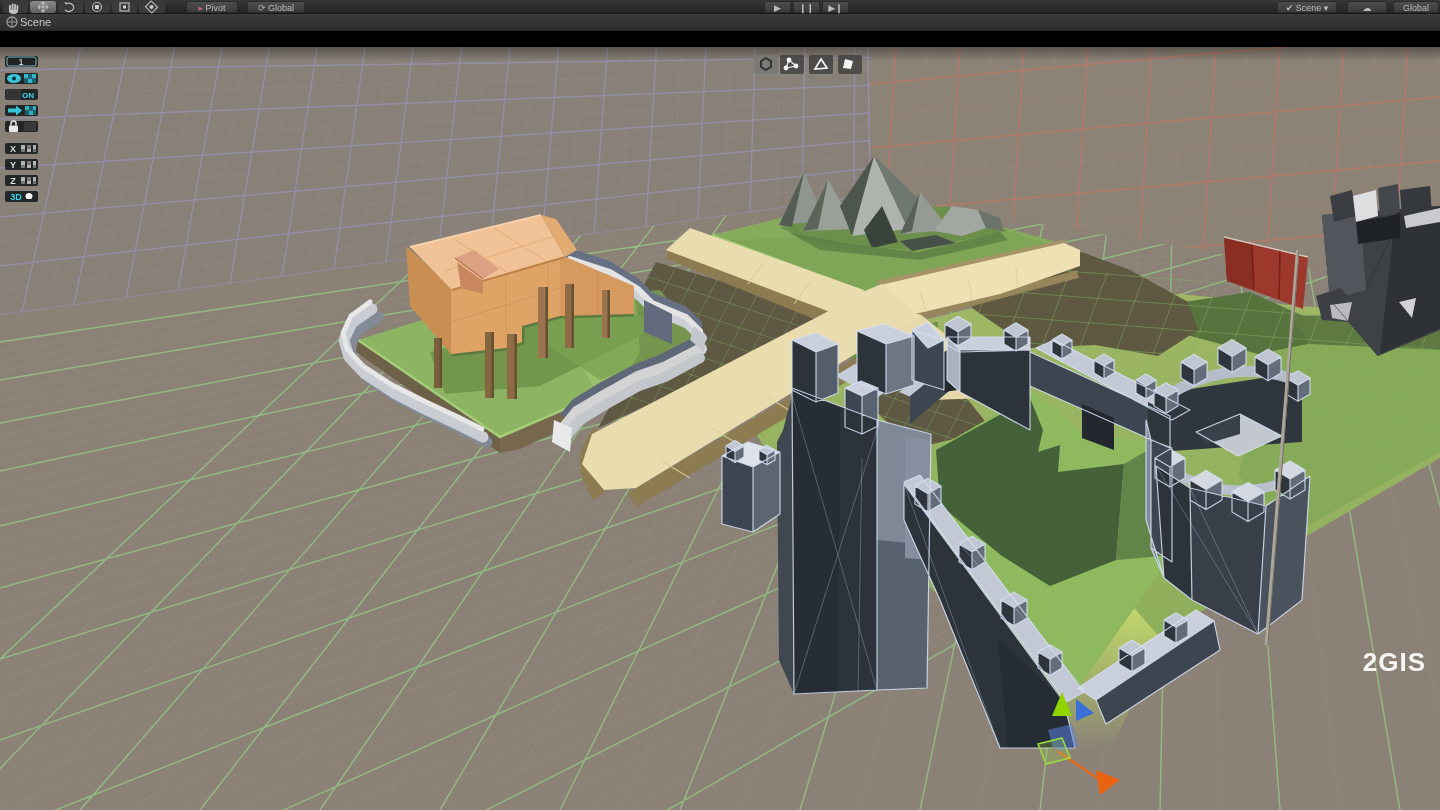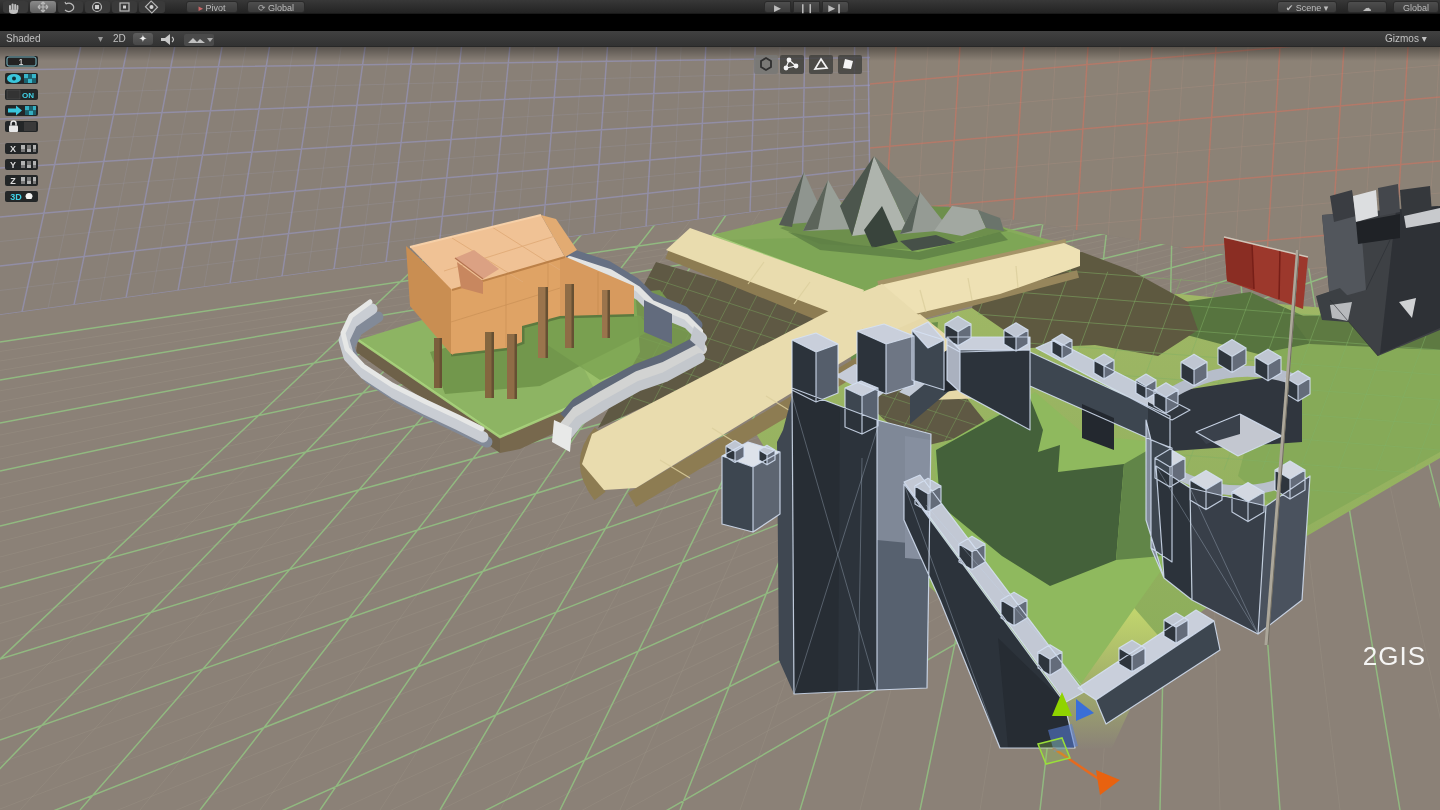--- a/index.html
+++ b/index.html
@@ -6,21 +6,21 @@
 .bar{position:absolute;left:0;width:1440px}
 #topbar{top:0;height:14px;background:linear-gradient(#383838,#232323);border-bottom:1px solid #191919}
 #tabbar{top:14px;height:17px;background:linear-gradient(#3b3b3b,#2d2d2d);border-bottom:1px solid #232323}
 #ctlbar{top:31px;height:16px;background:linear-gradient(#414141,#323232);border-bottom:1px solid #282828}
 .tbtn{position:absolute;top:1px;height:12px;border-radius:3px;background:#3a3a3a}
 .tbtn.sel{background:linear-gradient(#8a8a8a,#5f5f5f)}
 .ticon{position:absolute;color:#c8c8c8;font-size:10px;line-height:12px;text-align:center;width:100%}
 .lbl{position:absolute;color:#c2c2c2;font-size:10px;line-height:12px}
 .pill{position:absolute;top:1px;height:12px;background:linear-gradient(#4e4e4e,#3a3a3a);border-radius:3px;color:#bdbdbd;font-size:9px;line-height:12px;text-align:center;border:1px solid #2a2a2a}
 svg{position:absolute;top:0;left:0}
-#gis{position:absolute;right:14px;bottom:10px;color:#fff;font-size:26px;font-weight:normal;letter-spacing:1px;opacity:0.92}
+#gis{position:absolute;right:14px;bottom:4px;color:#fff;font-size:26px;font-weight:bold;letter-spacing:1px;opacity:0.92}
 .sbtn{position:absolute;height:11px;background:rgba(26,30,33,0.92);border-radius:2px;font-size:8px;color:#e8e8e8}
 </style></head><body>
 <div id="stage">
 
 <svg width="1440" height="810" viewBox="0 0 1440 810">
 <defs>
 <clipPath id="cpL">
           <polygon points="0,47 870,47 870,196 0,315"></polygon>
         </clipPath>
 <clipPath id="cpR">
@@ -340,37 +340,28 @@
   <div class="pill" style="left:186px;width:52px"><span style="color:#c66">▸</span> Pivot</div>
   <div class="pill" style="left:247px;width:58px"><span style="color:#aaa">⟳</span> Global</div>
   <div class="pill" style="left:764px;width:27px;border-radius:3px 0 0 3px">▶</div>
   <div class="pill" style="left:793px;width:27px;border-radius:0">❙❙</div>
   <div class="pill" style="left:822px;width:27px;border-radius:0 3px 3px 0">▶❙</div>
   <div class="pill" style="left:1277px;width:60px">✔ Scene ▾</div>
   <div class="pill" style="left:1347px;width:40px">☁</div>
   <div class="pill" style="left:1393px;width:46px">Global</div>
 </div>
 
-
-<div class="bar" id="ctlbar">
-  <div class="lbl" style="left:6px;top:2px">Shaded</div>
-  <div class="lbl" style="left:98px;top:2px;color:#999">▾</div>
-  <div class="lbl" style="left:113px;top:2px">2D</div>
-  <div class="tbtn sel" style="left:133px;top:2px;width:20px;background:linear-gradient(#5e5e5e,#474747)">
-        <div class="ticon" style="color:#eee">✦</div>
-      </div>
-  <svg width="60" height="14" style="position:absolute;left:158px;top:2px">
-    <polygon points="3,5 7,5 12,1 12,12 7,8 3,8" fill="#c8c8c8"></polygon>
-    <path d="M14,4 q3,2.5 0,5" stroke="#c8c8c8" stroke-width="1.2" fill="none"></path>
-    <rect x="26" y="1" width="30" height="12" rx="2" fill="#4a4a4a"></rect>
-    <path d="M30,10 l5,-5 4,4 3,-3 5,4 z" fill="#c0c0c0"></path>
-        <polygon points="49,5 55,5 52,9" fill="#aaa"></polygon>
-  </svg>
-  <div class="lbl" style="left:1385px;top:2px">Gizmos ▾</div>
+<div class="bar" id="tabbar">
+  <div class="lbl" style="left:20px;top:2px;color:#c9c9c9;font-size:11px">Scene</div>
+  <svg width="18" height="17" style="left:3px;top:0">
+        <circle cx="9" cy="8" r="5" fill="none" stroke="#999" stroke-width="1.3"></circle>
+        <path d="M9,3 V13 M4,8 H14" stroke="#999" stroke-width="1"></path>
+      </svg>
 </div>
+
 
 <div>
 <div class="sbtn" style="left:5px;top:56px;width:33px"></div>
 <div class="sbtn" style="left:5px;top:73px;width:33px"></div>
 <div class="sbtn" style="left:5px;top:89px;width:33px"></div>
 <div class="sbtn" style="left:5px;top:105px;width:33px"></div>
 <div class="sbtn" style="left:5px;top:121px;width:33px"></div>
 <div class="sbtn" style="left:5px;top:143px;width:33px"></div>
 <div class="sbtn" style="left:5px;top:159px;width:33px"></div>
 <div class="sbtn" style="left:5px;top:175px;width:33px"></div>

